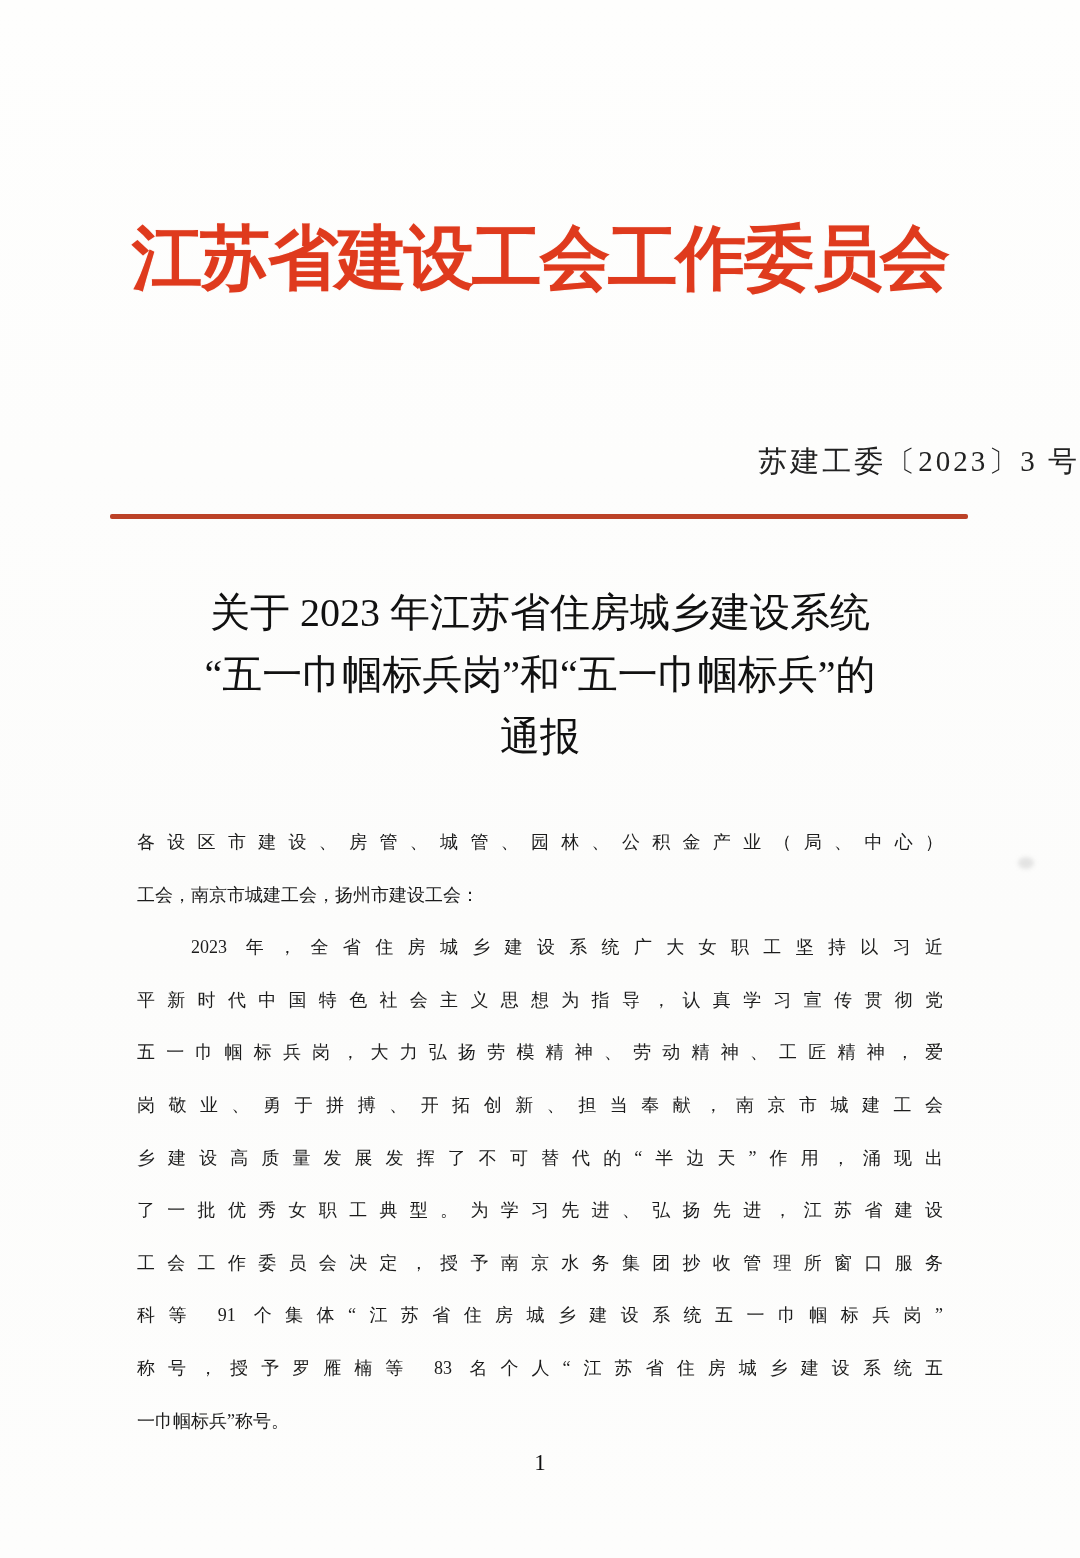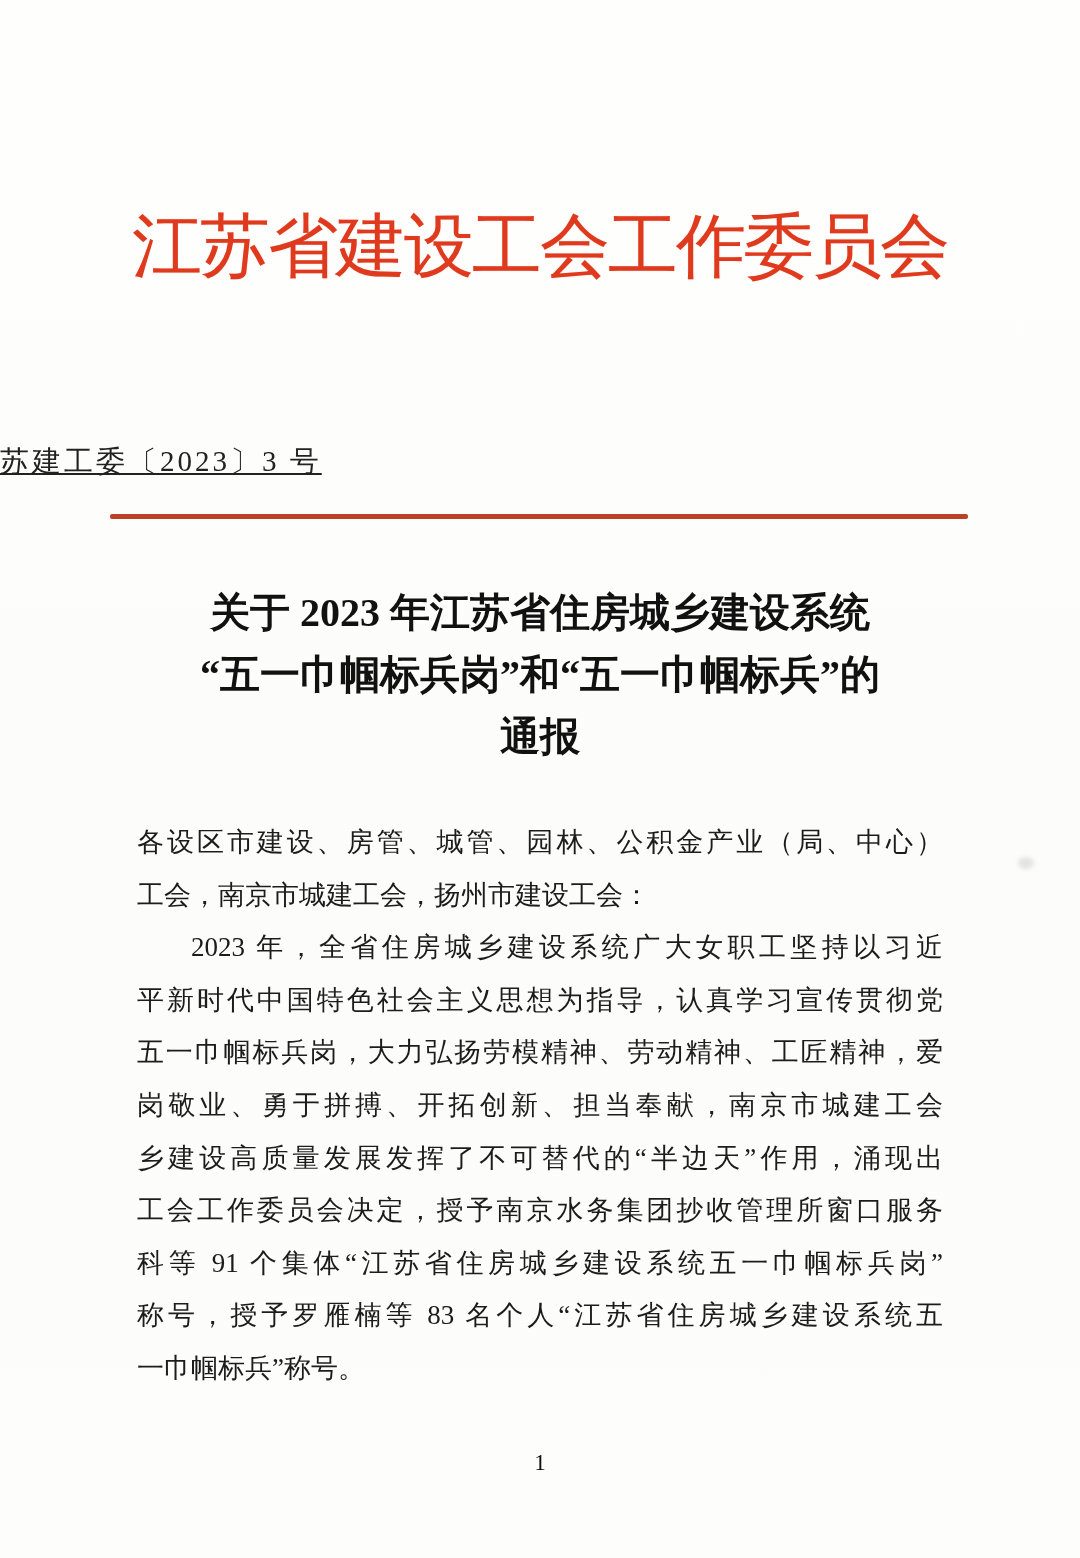--- a/index.html
+++ b/index.html
@@ -9,68 +9,67 @@
     width: 1080px;
     height: 1558px;
     margin: 0 auto;
     background: linear-gradient(180deg, #fefefd 0%, #fcfcfb 60%, #fdfdfc 100%);
     overflow: hidden;
     font-family: "Liberation Serif", "DejaVu Serif", serif;
     color: #1c1c1c;
   }
   .issuer {
     position: absolute;
-    top: 200px;
+    top: 212px;
     left: 0;
     width: 100%;
     text-align: center;
     font-size: 70px;
-    font-weight: normal;
+    font-weight: bold;
     letter-spacing: -2px;
     color: #df3a1d;
     text-shadow: 0 0 1px rgba(223,58,29,0.35);
     white-space: nowrap;
   }
   .doc-number {
     position: absolute;
     top: 442px;
     left: 0;
     width: 100%;
-    text-align: left;
+    text-align: right;
     font-size: 29px;
     letter-spacing: 3px;
     color: #222222;
-    text-decoration: underline;
   }
   .red-rule {
     position: absolute;
     top: 514px;
     left: 110px;
     width: 858px;
     height: 5px;
     background: #bc4227;
     border-radius: 2px;
   }
   .doc-title {
     position: absolute;
     top: 582px;
     left: 0;
     width: 100%;
     text-align: center;
     font-size: 40px;
     line-height: 62px;
-    font-weight: bold;
+    font-weight: normal;
     color: #111111;
   }
   .body-text {
     position: absolute;
     top: 816px;
     left: 137px;
     width: 806px;
-    font-size: 27px;
+    font-size: 18px;
     color: #1c1c1c;
   }
   .line {
     height: 52.6px;
     line-height: 52.6px;
     white-space: nowrap;
     overflow: visible;
   }
   .line.j {
     text-align: justify;
@@ -117,20 +116,21 @@
   </div>
 
   <div class="body-text">
     <div class="line j">各设区市建设、房管、城管、园林、公积金产业（局、中心）</div>
     <div class="line">工会，南京市城建工会，扬州市建设工会：</div>
     <div class="line j ind">2023 年，全省住房城乡建设系统广大女职工坚持以习近</div>
     <div class="line j">平新时代中国特色社会主义思想为指导，认真学习宣传贯彻党</div>
     <div class="line j">五一巾帼标兵岗，大力弘扬劳模精神、劳动精神、工匠精神，爱</div>
     <div class="line j">岗敬业、勇于拼搏、开拓创新、担当奉献，南京市城建工会</div>
     <div class="line j">乡建设高质量发展发挥了不可替代的“半边天”作用，涌现出</div>
+    <div class="line j">了一批优秀女职工典型。为学习先进、弘扬先进，江苏省建设</div>
     <div class="line j">工会工作委员会决定，授予南京水务集团抄收管理所窗口服务</div>
     <div class="line j">科等 91 个集体“江苏省住房城乡建设系统五一巾帼标兵岗”</div>
     <div class="line j">称号，授予罗雁楠等 83 名个人“江苏省住房城乡建设系统五</div>
     <div class="line">一巾帼标兵”称号。</div>
   </div>
 
   <div class="smudge"></div>
 
   <div class="page-number">1</div>
 

